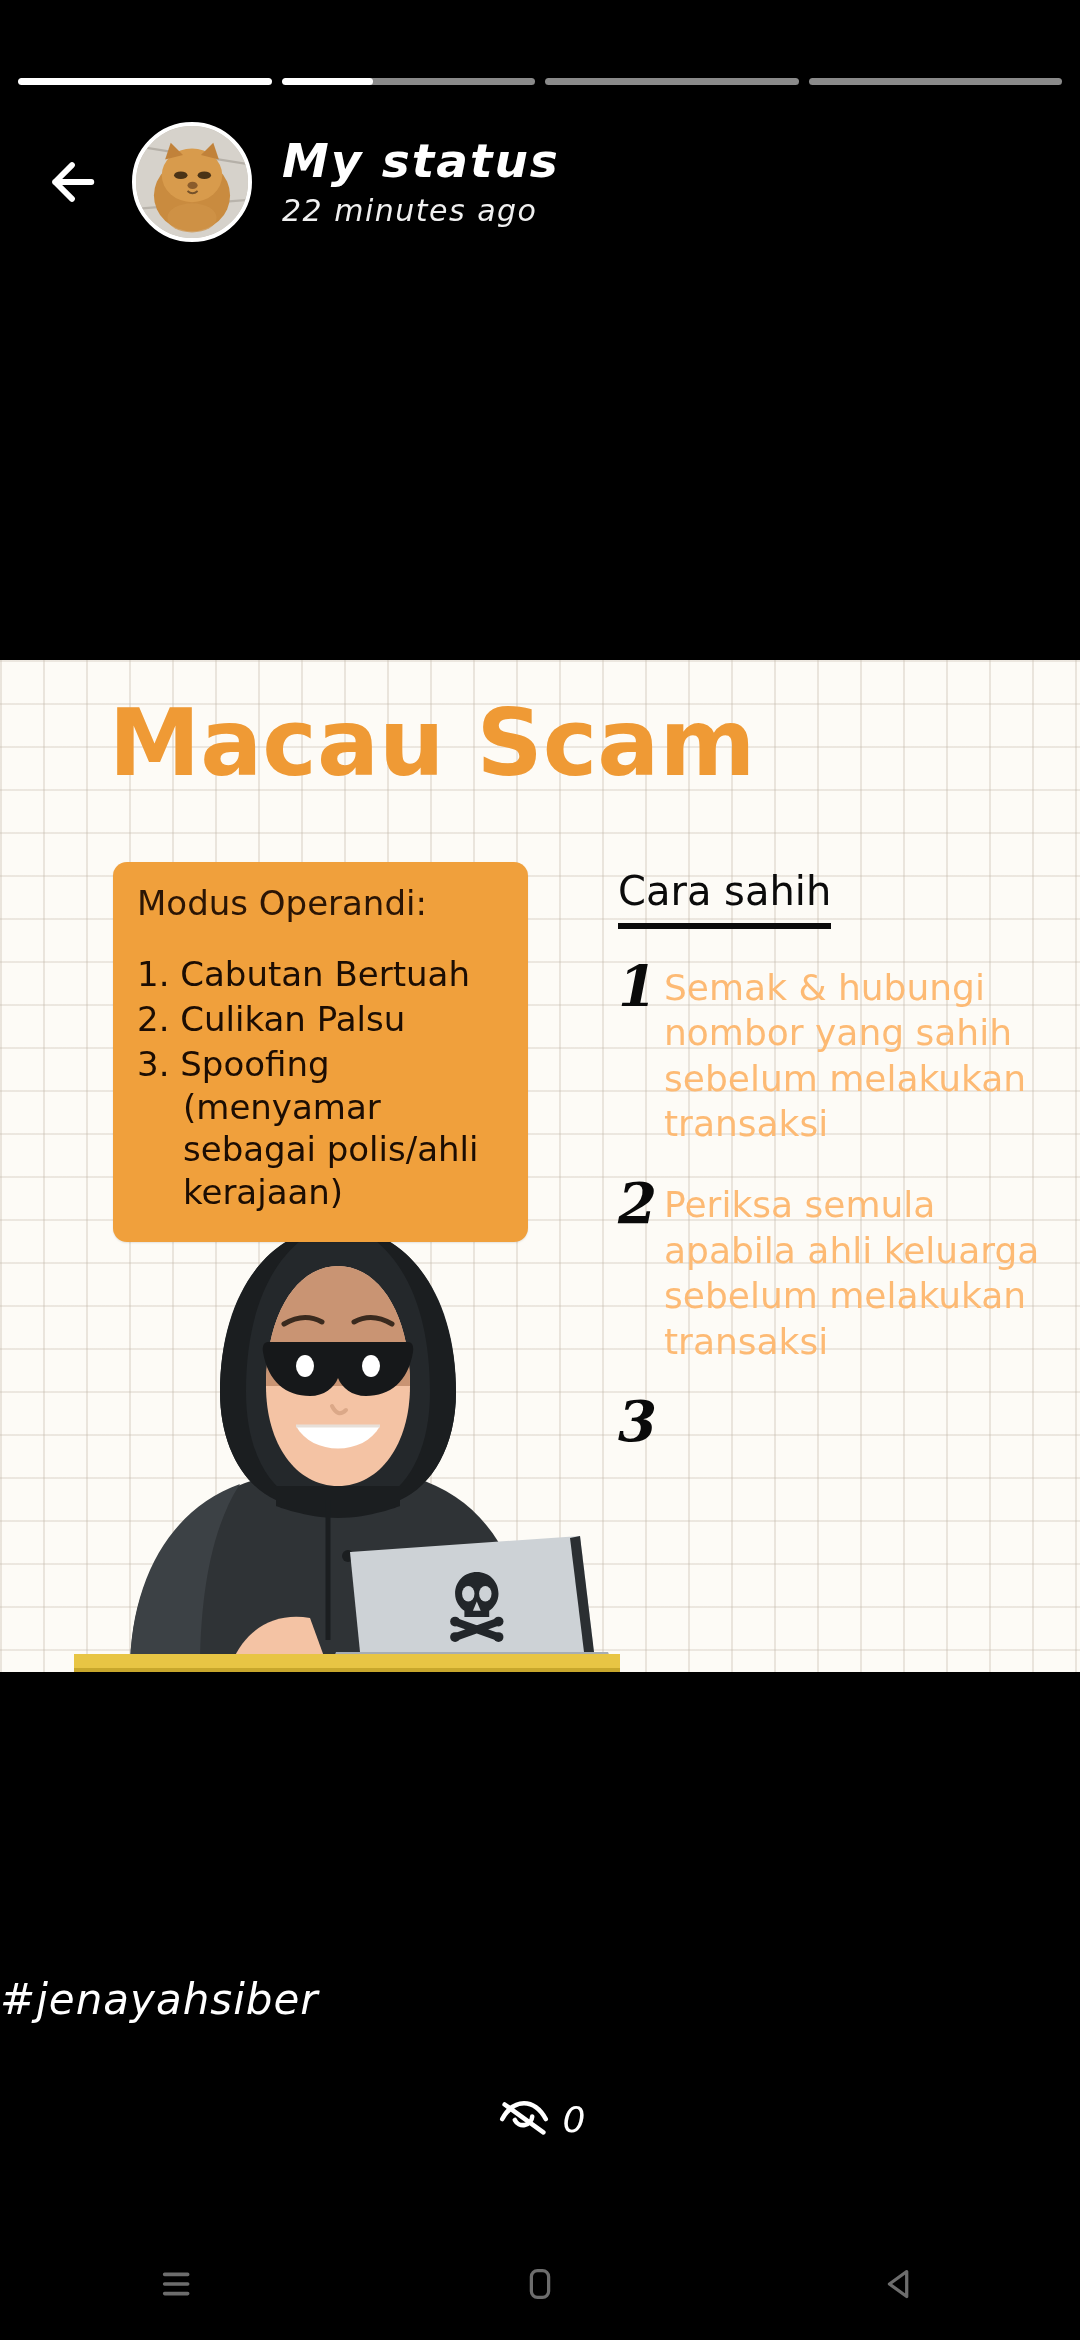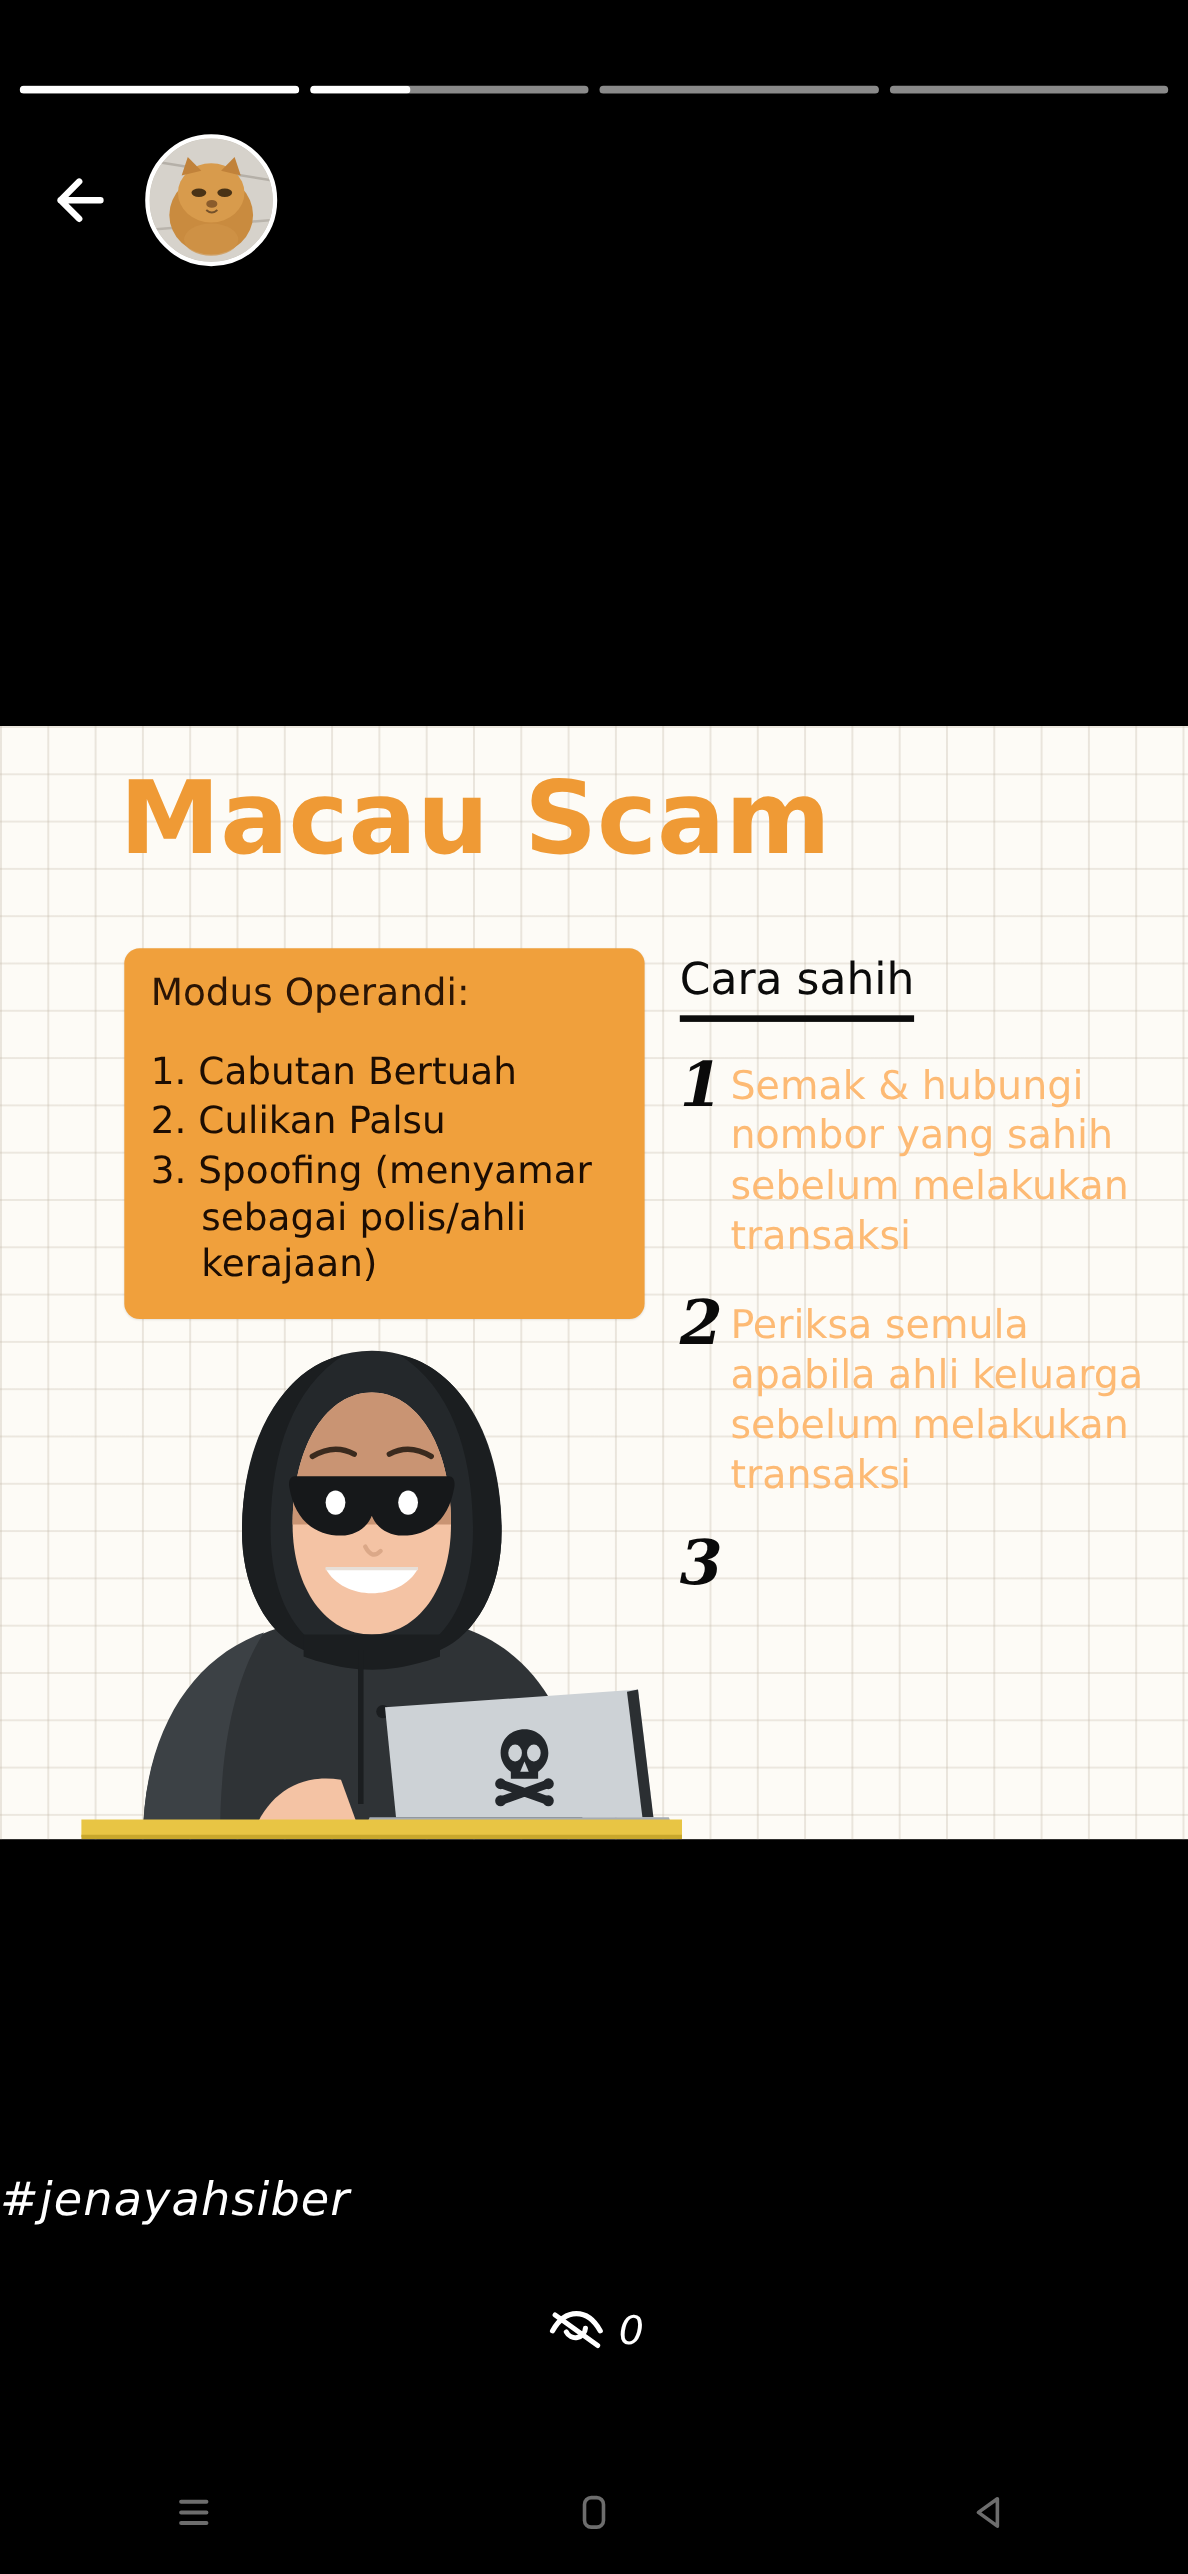--- a/index.html
+++ b/index.html
@@ -57,21 +57,21 @@
     overflow:hidden;
   }
   #info-title{
     position:absolute; top:690px; left:0; width:864px; text-align:center;
     font-family:"DejaVu Sans", sans-serif; font-weight:bold;
     font-size:92px; color:#ef9a35; letter-spacing:0px; z-index:6;
   }
 
   
   #modus-card{
-    position:absolute; left:113px; top:862px; width:473px;
+    position:absolute; left:113px; top:862px; width:415px;
     background:#f0a03c; border-radius:14px;
     padding:22px 20px 26px 24px; z-index:8;
     box-shadow:0 1px 2px rgba(0,0,0,.10);
   }
   #modus-heading{
     font-size:34px; color:#2b1505; line-height:1.15; margin-bottom:30px;
     font-family:"DejaVu Sans", sans-serif;
   }
   .modus-item{
     font-size:34px; color:#1c0d03; line-height:1.26;
@@ -167,20 +167,24 @@
       <path d="M26 30 L31 15 L42 26 Z" fill="#c1823a"></path>
       <path d="M74 30 L69 15 L58 26 Z" fill="#c1823a"></path>
       <ellipse cx="40" cy="44" rx="6" ry="3.4" fill="#4a3316"></ellipse>
       <ellipse cx="61" cy="44" rx="6" ry="3.4" fill="#4a3316"></ellipse>
       <ellipse cx="50.5" cy="53" rx="4.5" ry="3.2" fill="#8a5c2c"></ellipse>
       <path d="M46 58 Q50.5 62 55 58" stroke="#74512a" stroke-width="1.6" fill="none"></path>
       <ellipse cx="50" cy="82" rx="22" ry="13" fill="#cf9348" opacity=".75"></ellipse>
     </svg>
   </div>
 
+  <div id="header-text">
+    <div id="status-title">My status</div>
+    <div id="status-time">22 minutes ago</div>
+  </div>
 </div>
 
 <div id="infographic"></div>
 
 <div id="info-title">Macau Scam</div>
 
 <div id="modus-card">
   <div id="modus-heading">Modus Operandi:</div>
   <div class="modus-item">1. Cabutan Bertuah</div>
   <div class="modus-item">2. Culikan Palsu</div>

